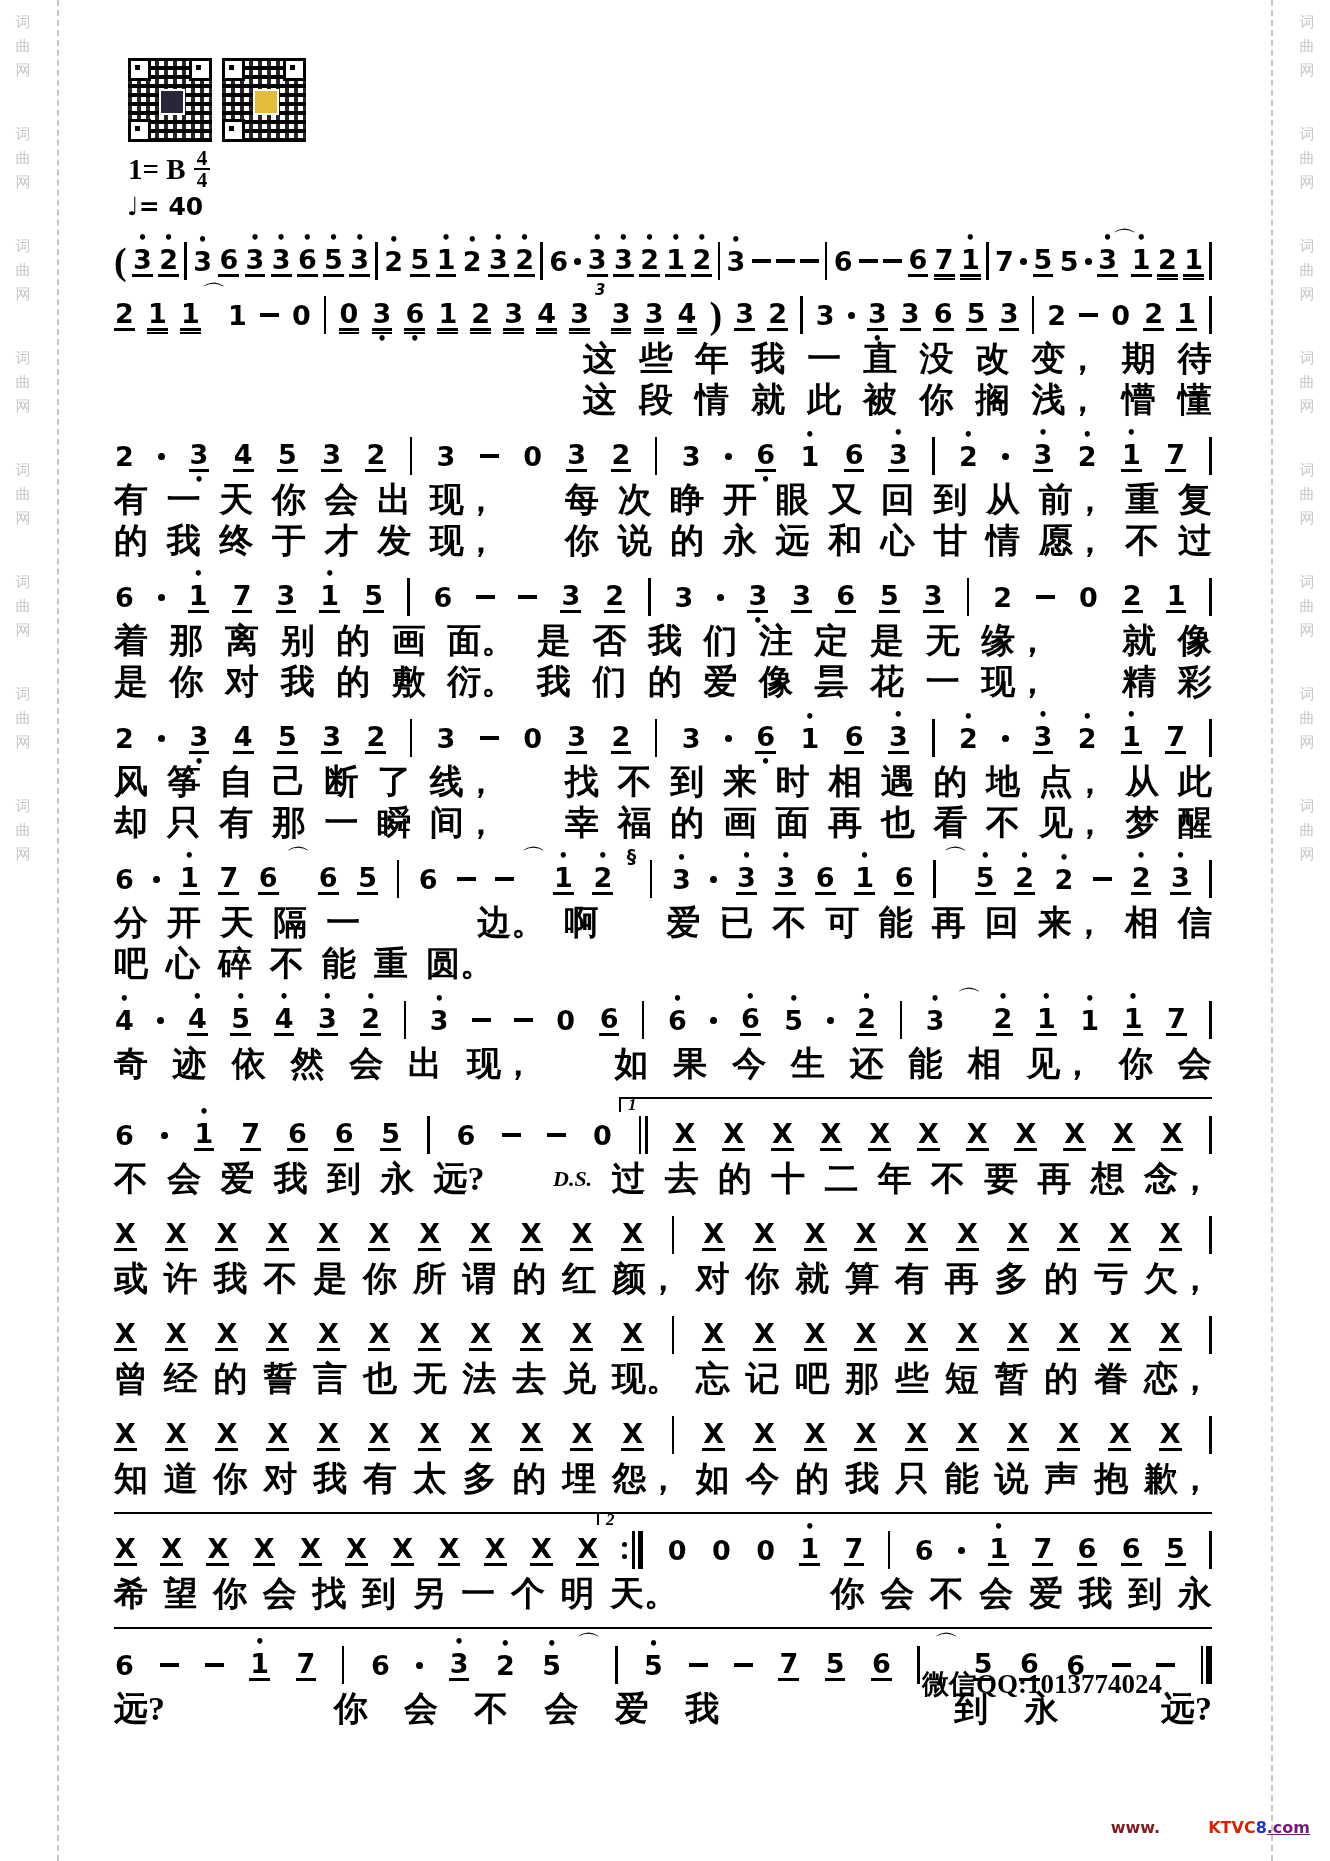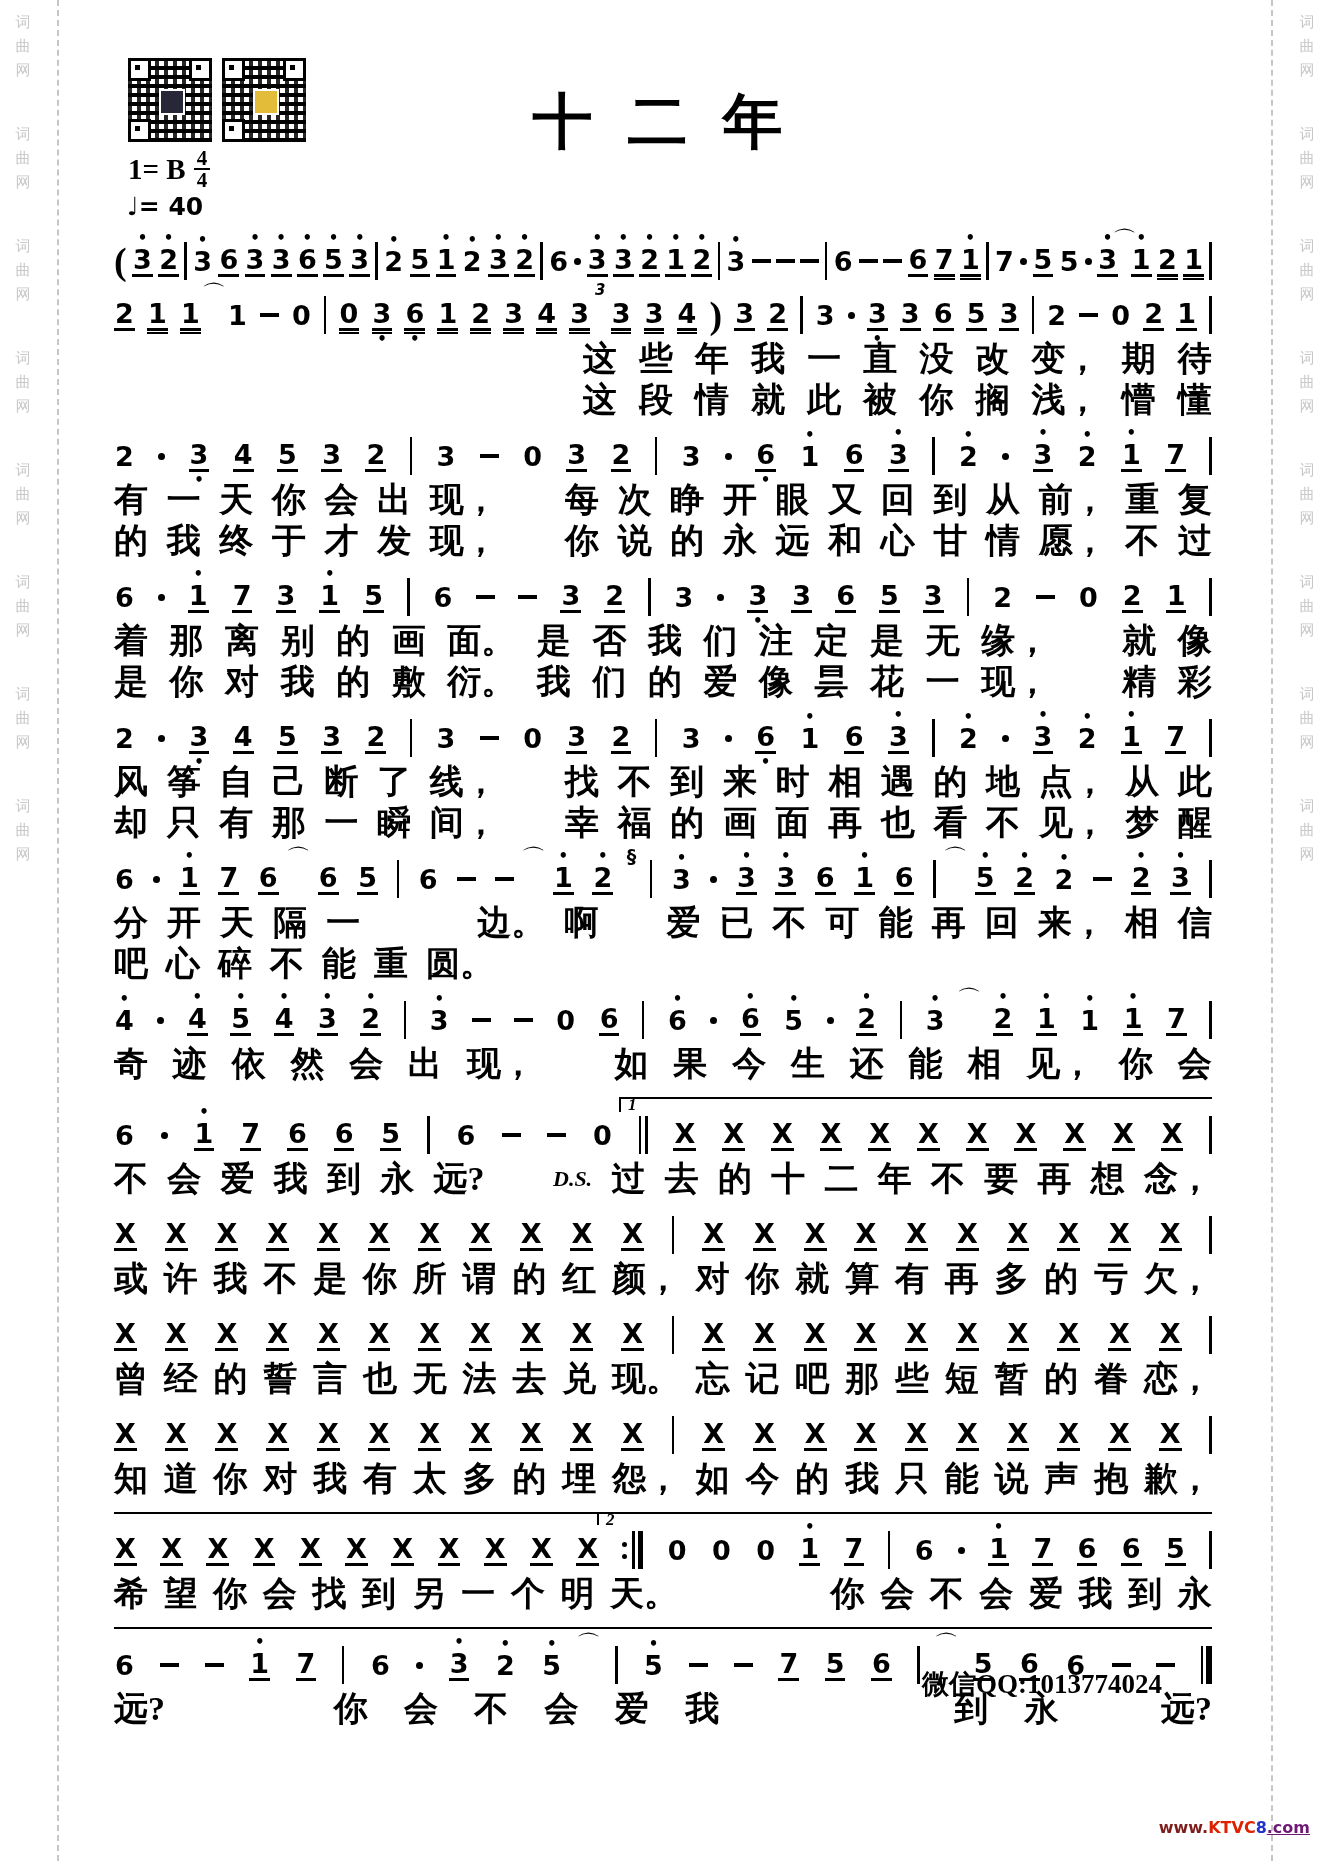--- a/index.html
+++ b/index.html
@@ -175,21 +175,20 @@
       <i class="f f3"></i>
       <i class="logo"></i>
   </div>
   <div class="qr" id="qr2" style="left:222px">
     <i class="f f1"></i>
       <i class="f f2"></i>
       <i class="f f3"></i>
       <i class="logo"></i>
   </div>
 
-  <div id="title">十 二 年</div>
 
   <div id="keysig">
     <span>1= B</span>
     <span class="frac">
       <span class="top">4</span>
       <span>4</span>
     </span>
   </div>
   <div id="tempo">
     <span>♩</span><span>= 40</span>
@@ -979,14 +978,14 @@
         <span>到</span>
         <span>永</span>
         <span class="sp"></span>
         <span>远?</span>
       </div>
     </div>
 
   <div id="wechat">微信QQ:1013774024</div>
 
   <div id="footL">www.517858.com 中国词曲网</div>
-  <div id="footR"><span style="color:#7f1d1d">www.</span><span id="ktvcRed" style="color: rgb(221, 34, 0);">KTVC</span><span id="ktvcBlue" style="color: rgb(34, 51, 204);">8</span><span id="ktvcGreen" style="color: #701a75; text-decoration: underline;">.com</span></div>
+  <div id="footR"><span style="color:#7f1d1d">www.</span><span id="ktvcRed" style="color: rgb(221, 34, 0); margin-left: 48px;">KTVC</span><span id="ktvcBlue" style="color: rgb(34, 51, 204);">8</span><span id="ktvcGreen" style="color: #701a75; text-decoration: underline;">.com</span></div>
 </div>
 
 </body></html>

